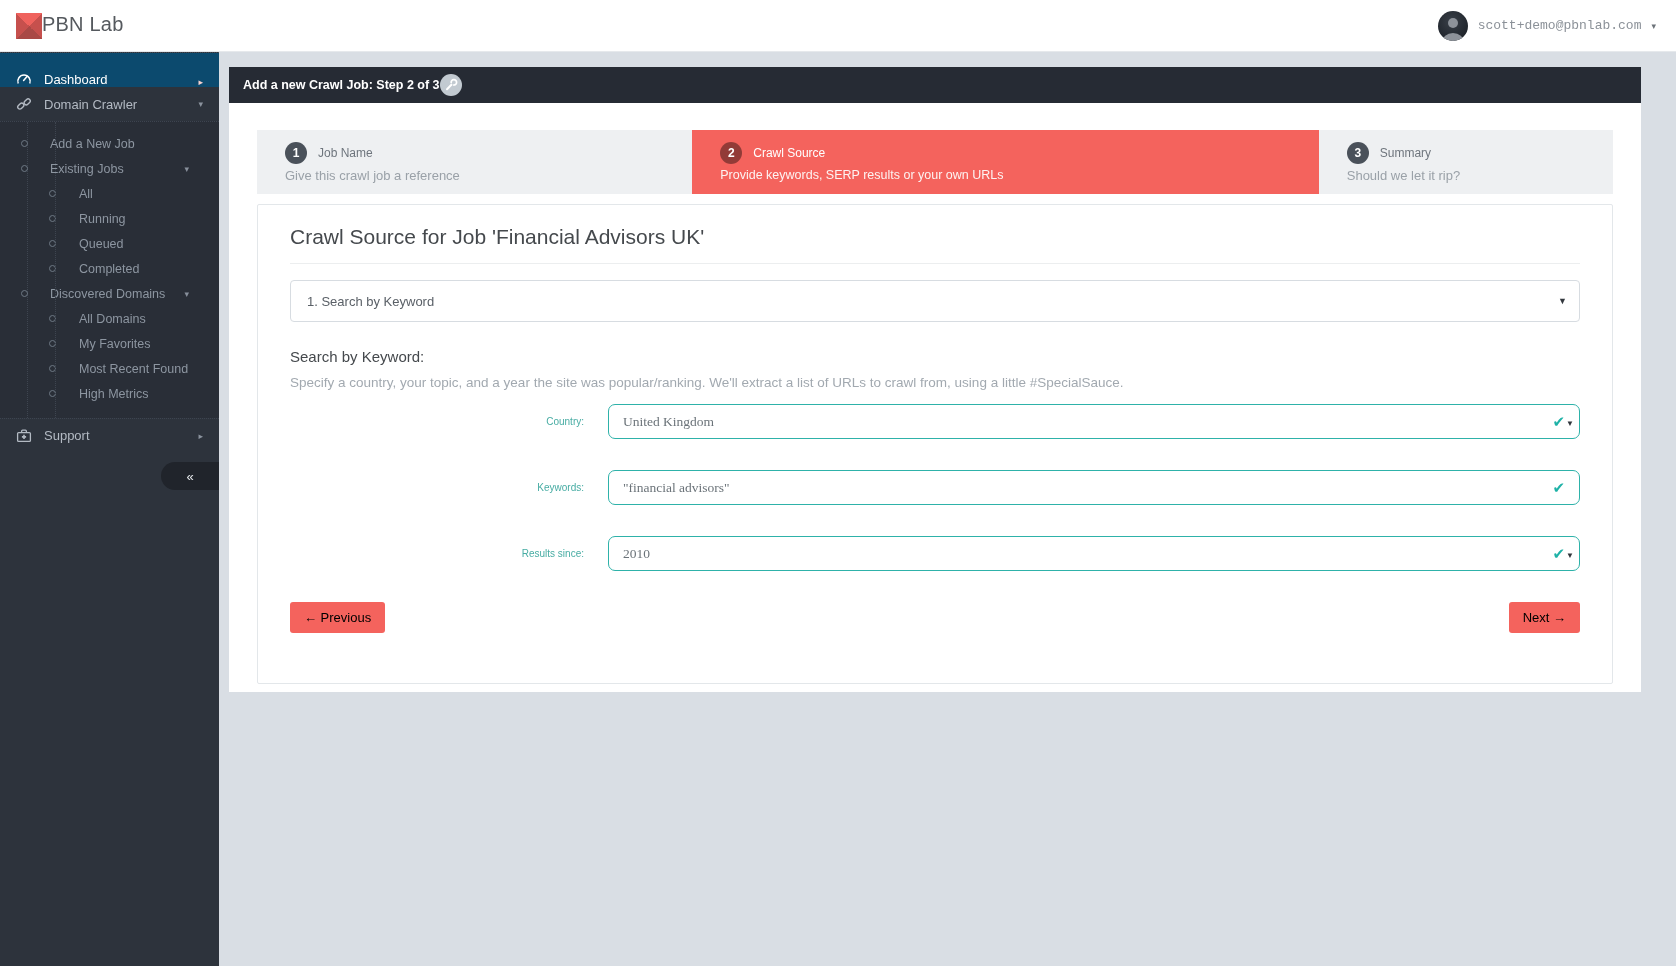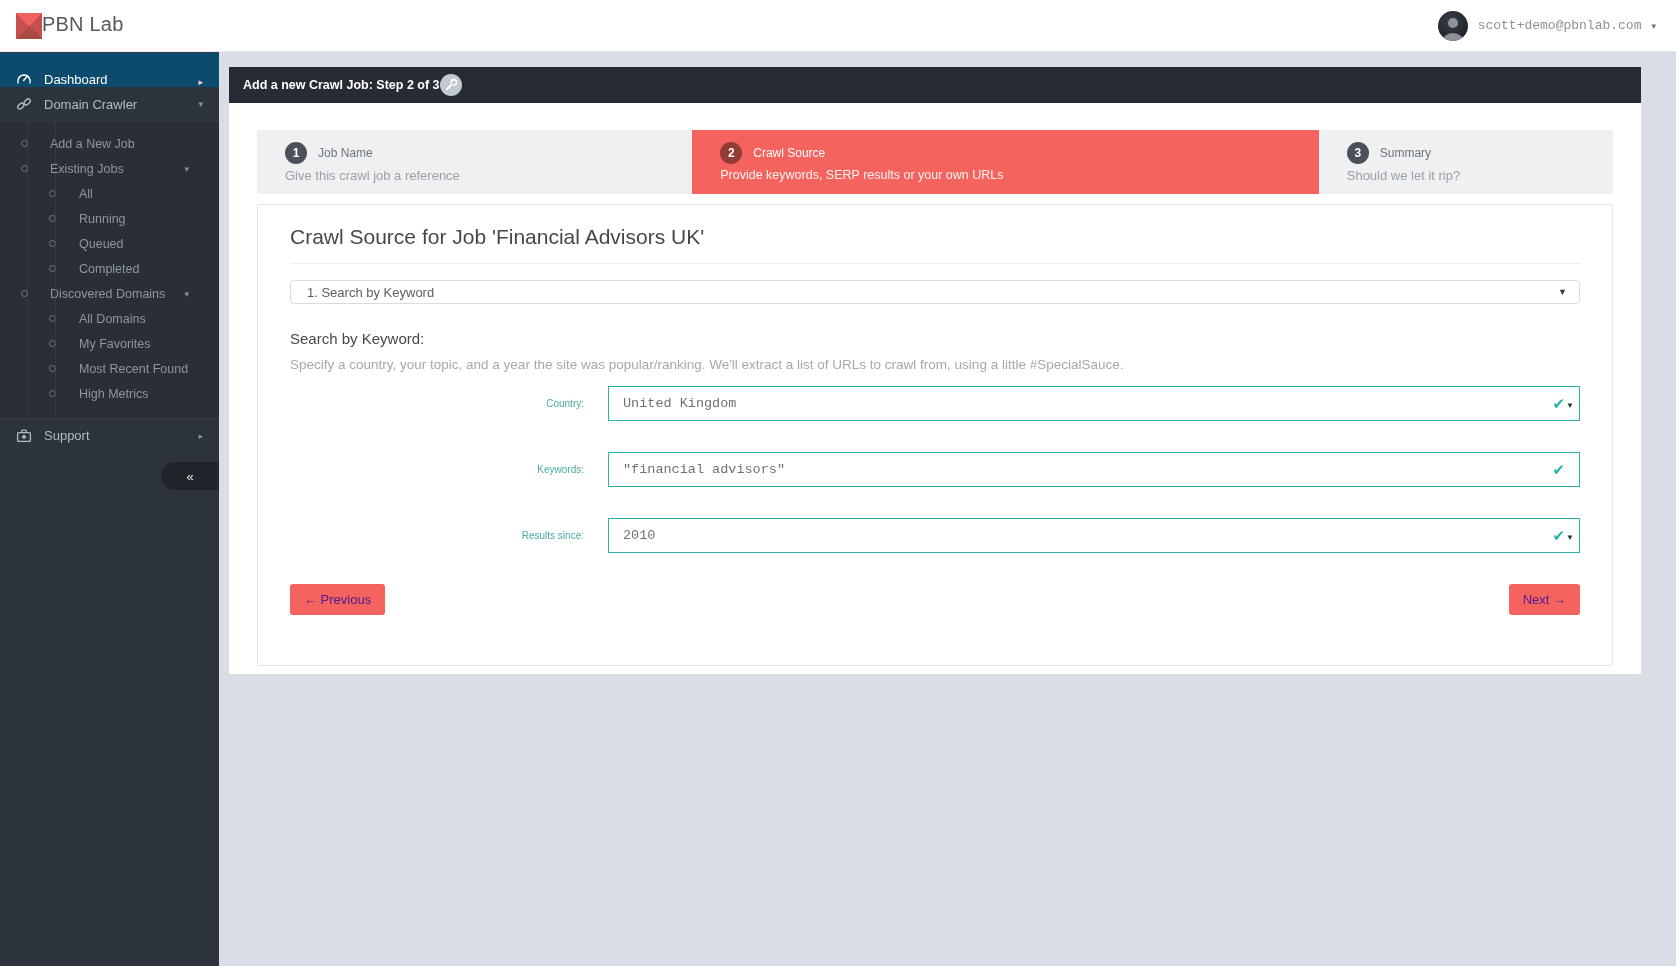--- a/index.html
+++ b/index.html
@@ -117,43 +117,43 @@
   .card {
     border:1px solid #e3e7ea; border-radius:2px; margin-top:10px;
     padding:20px 32px 50px; background:#fff;
   }
   .card-heading {
     font-size:21px; font-weight:400; color:#45494d; margin:0 0 16px;
     padding-bottom:14px; border-bottom:1px solid #eceeef;
   }
   .intro { font-size:14.5px; color:#4f545a; margin:0 0 10px; }
   .select-box {
-    height:24px; border:1px solid #d7dce1; border-radius:4px; background:#fff;
+    height:42px; border:1px solid #d7dce1; border-radius:4px; background:#fff;
     display:flex; align-items:center; justify-content:space-between;
     padding:0 12px 0 16px; cursor:pointer; margin-bottom:26px;
   }
   .select-value { font-size:13px; color:#5a6067; }
   .select-caret { font-size:9px; color:#33383e; }
   .section-label { font-size:15px; color:#45494d; margin:0 0 10px; }
   .section-help { font-size:13.5px; color:#a2a9b0; margin:0 0 14px; }
 
   .frow { display:flex; align-items:center; margin-bottom:31px; }
   .flabel { width:318px; flex:0 0 318px; text-align:right; padding-right:24px; font-size:10px; color:#47aca3; }
   .fwrap { flex:1; position:relative; }
   .fwrap input {
-    width:100%; height:35px; border:1px solid #2eb2a9; border-radius:0;
+    width:100%; height:35px; border:1px solid #2eb2a9; border-radius:7px;
     padding:0 44px 0 14px; font-size:13.5px; color:#6b7379; background:#fff;
-    font-family:Liberation Mono, monospace; outline:none;
+    font-family:Liberation Serif, serif; outline:none;
   }
   .check { position:absolute; right:15px; top:50%; transform:translateY(-50%); color:#1fb2a7; font-size:15px; }
   .fld-caret { position:absolute; right:6px; top:42%; font-size:8px; color:#30353b; }
 
   .actions { display:flex; justify-content:space-between; margin-top:1px; }
   .btn {
-    background:#f4635d; color:#4c1d95; border:none; border-radius:3px;
+    background:#f4635d; color:#000000; border:none; border-radius:3px;
     font-size:13px; padding:8px 14px; cursor:pointer; font-family:inherit;
   }
 </style>
 </head>
 <body>
 
 <div class="navbar">
   <div class="brand">
     <div class="logo"></div>
     <span class="brand-name">PBN Lab</span>

